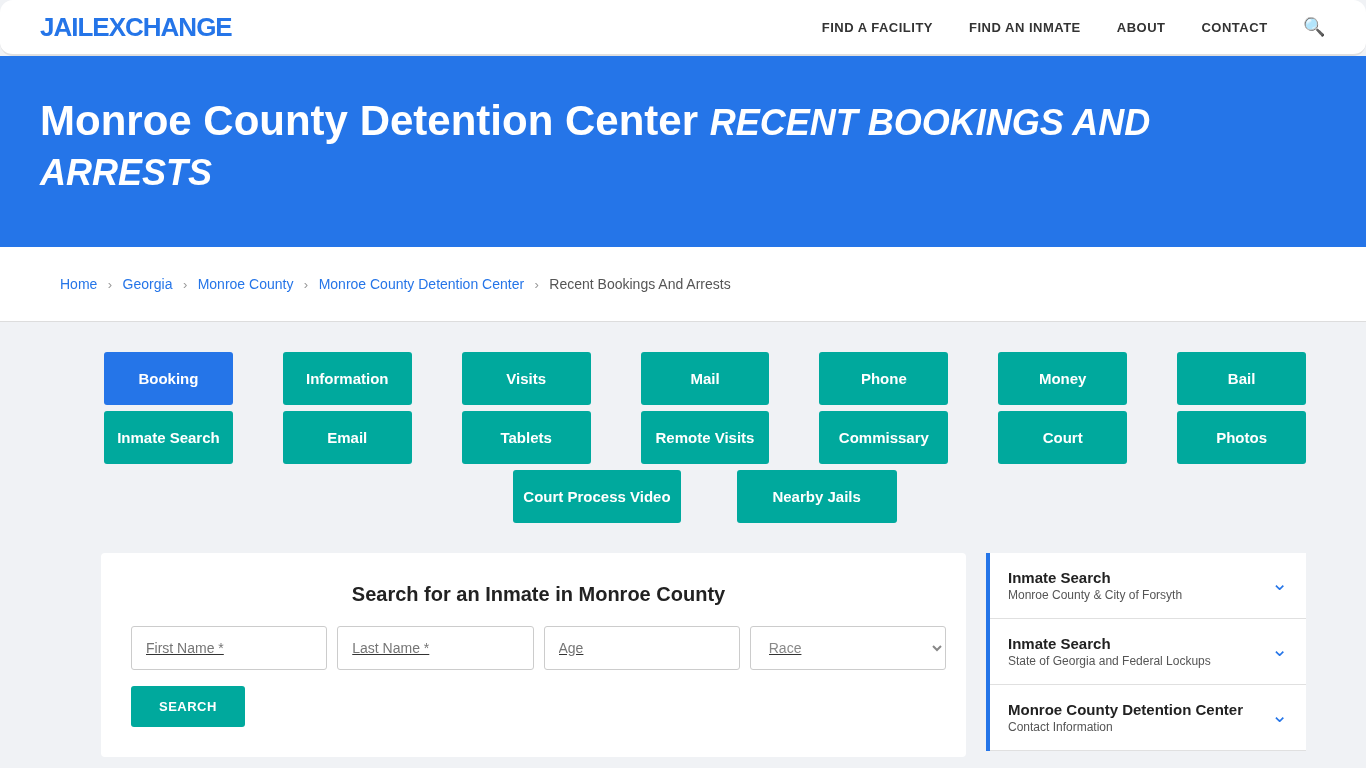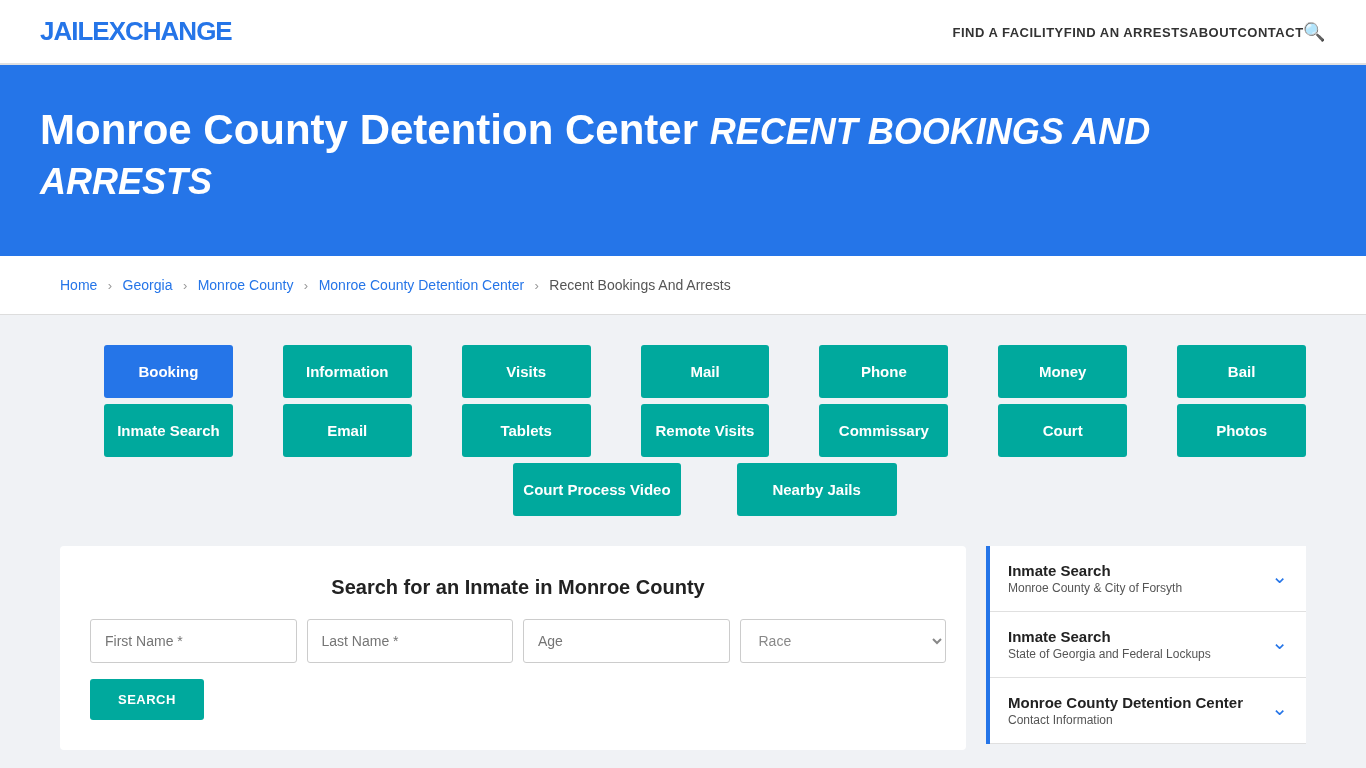--- a/index.html
+++ b/index.html
@@ -6,32 +6,34 @@
     body { font-family: Arial, sans-serif; background: #f0f2f5; color: #333; }
 
     
     .navbar {
       background: #fff;
       border-bottom: 2px solid #e0e0e0;
       display: flex;
       align-items: center;
       justify-content: space-between;
       padding: 0 40px;
-      height: 65px;
+      height: 56px;
+      border-radius: 13px;
     }
     .logo {
       font-size: 26px;
       font-weight: 900;
       color: #1a1a1a;
       letter-spacing: -1px;
     }
     .logo span { color: #2575e8; }
     .nav-links {
       display: flex;
       align-items: center;
+      gap: 36px;
       list-style: none;
     }
     .nav-links li a {
       text-decoration: none;
       font-size: 13px;
       font-weight: 700;
       color: #333;
       letter-spacing: 0.5px;
     }
     .search-icon-nav {
@@ -53,21 +55,21 @@
     }
     .hero h1 em {
       font-style: italic;
       font-weight: 900;
       font-size: 36px;
     }
 
     
     .breadcrumb-bar {
       background: #fff;
-      padding: 20px 60px;
+      padding: 28px 60px;
       border-bottom: 1px solid #ddd;
     }
     .breadcrumb-bar a, .breadcrumb-bar span {
       font-size: 14px;
       color: #2575e8;
       text-decoration: none;
     }
     .breadcrumb-bar .sep {
       color: #999;
       margin: 0 6px;
@@ -127,33 +129,35 @@
       gap: 20px;
       align-items: flex-start;
     }
 
     
     .search-form-card {
       background: #fff;
       border-radius: 4px;
       padding: 30px 20px 30px 30px;
       flex: 1;
+      margin-left: 41px;
     }
     .search-form-card h2 {
       text-align: center;
       font-size: 20px;
       font-weight: 700;
       margin-bottom: 20px;
       color: #222;
     }
     .search-fields {
       display: flex;
       gap: 10px;
       flex-wrap: wrap;
       margin-bottom: 16px;
+      text-decoration: underline;
     }
     .search-fields input, .search-fields select {
       flex: 1;
       min-width: 100px;
       padding: 12px 14px;
       border: 1px solid #ccc;
       border-radius: 3px;
       font-size: 14px;
       color: #888;
       background: #fff;
@@ -206,21 +210,21 @@
   </style>
 </head>
 <body>
 
 <nav class="navbar">
   <div class="logo">
     <span>JAIL</span><span style="color:#2575e8">EXCHANGE</span>
   </div>
   <ul class="nav-links">
     <li><a href="#">FIND A FACILITY</a></li>
-    <li><a href="#">FIND AN ARRESTS</a></li>
+    <li><a href="#">FIND AN INMATE</a></li>
     <li><a href="#">ABOUT</a></li>
     <li><a href="#">CONTACT</a></li>
     <li>
       <span class="search-icon-nav">🔍</span>
     </li>
   </ul>
 </nav>
 
 <div class="hero">
   <h1>

